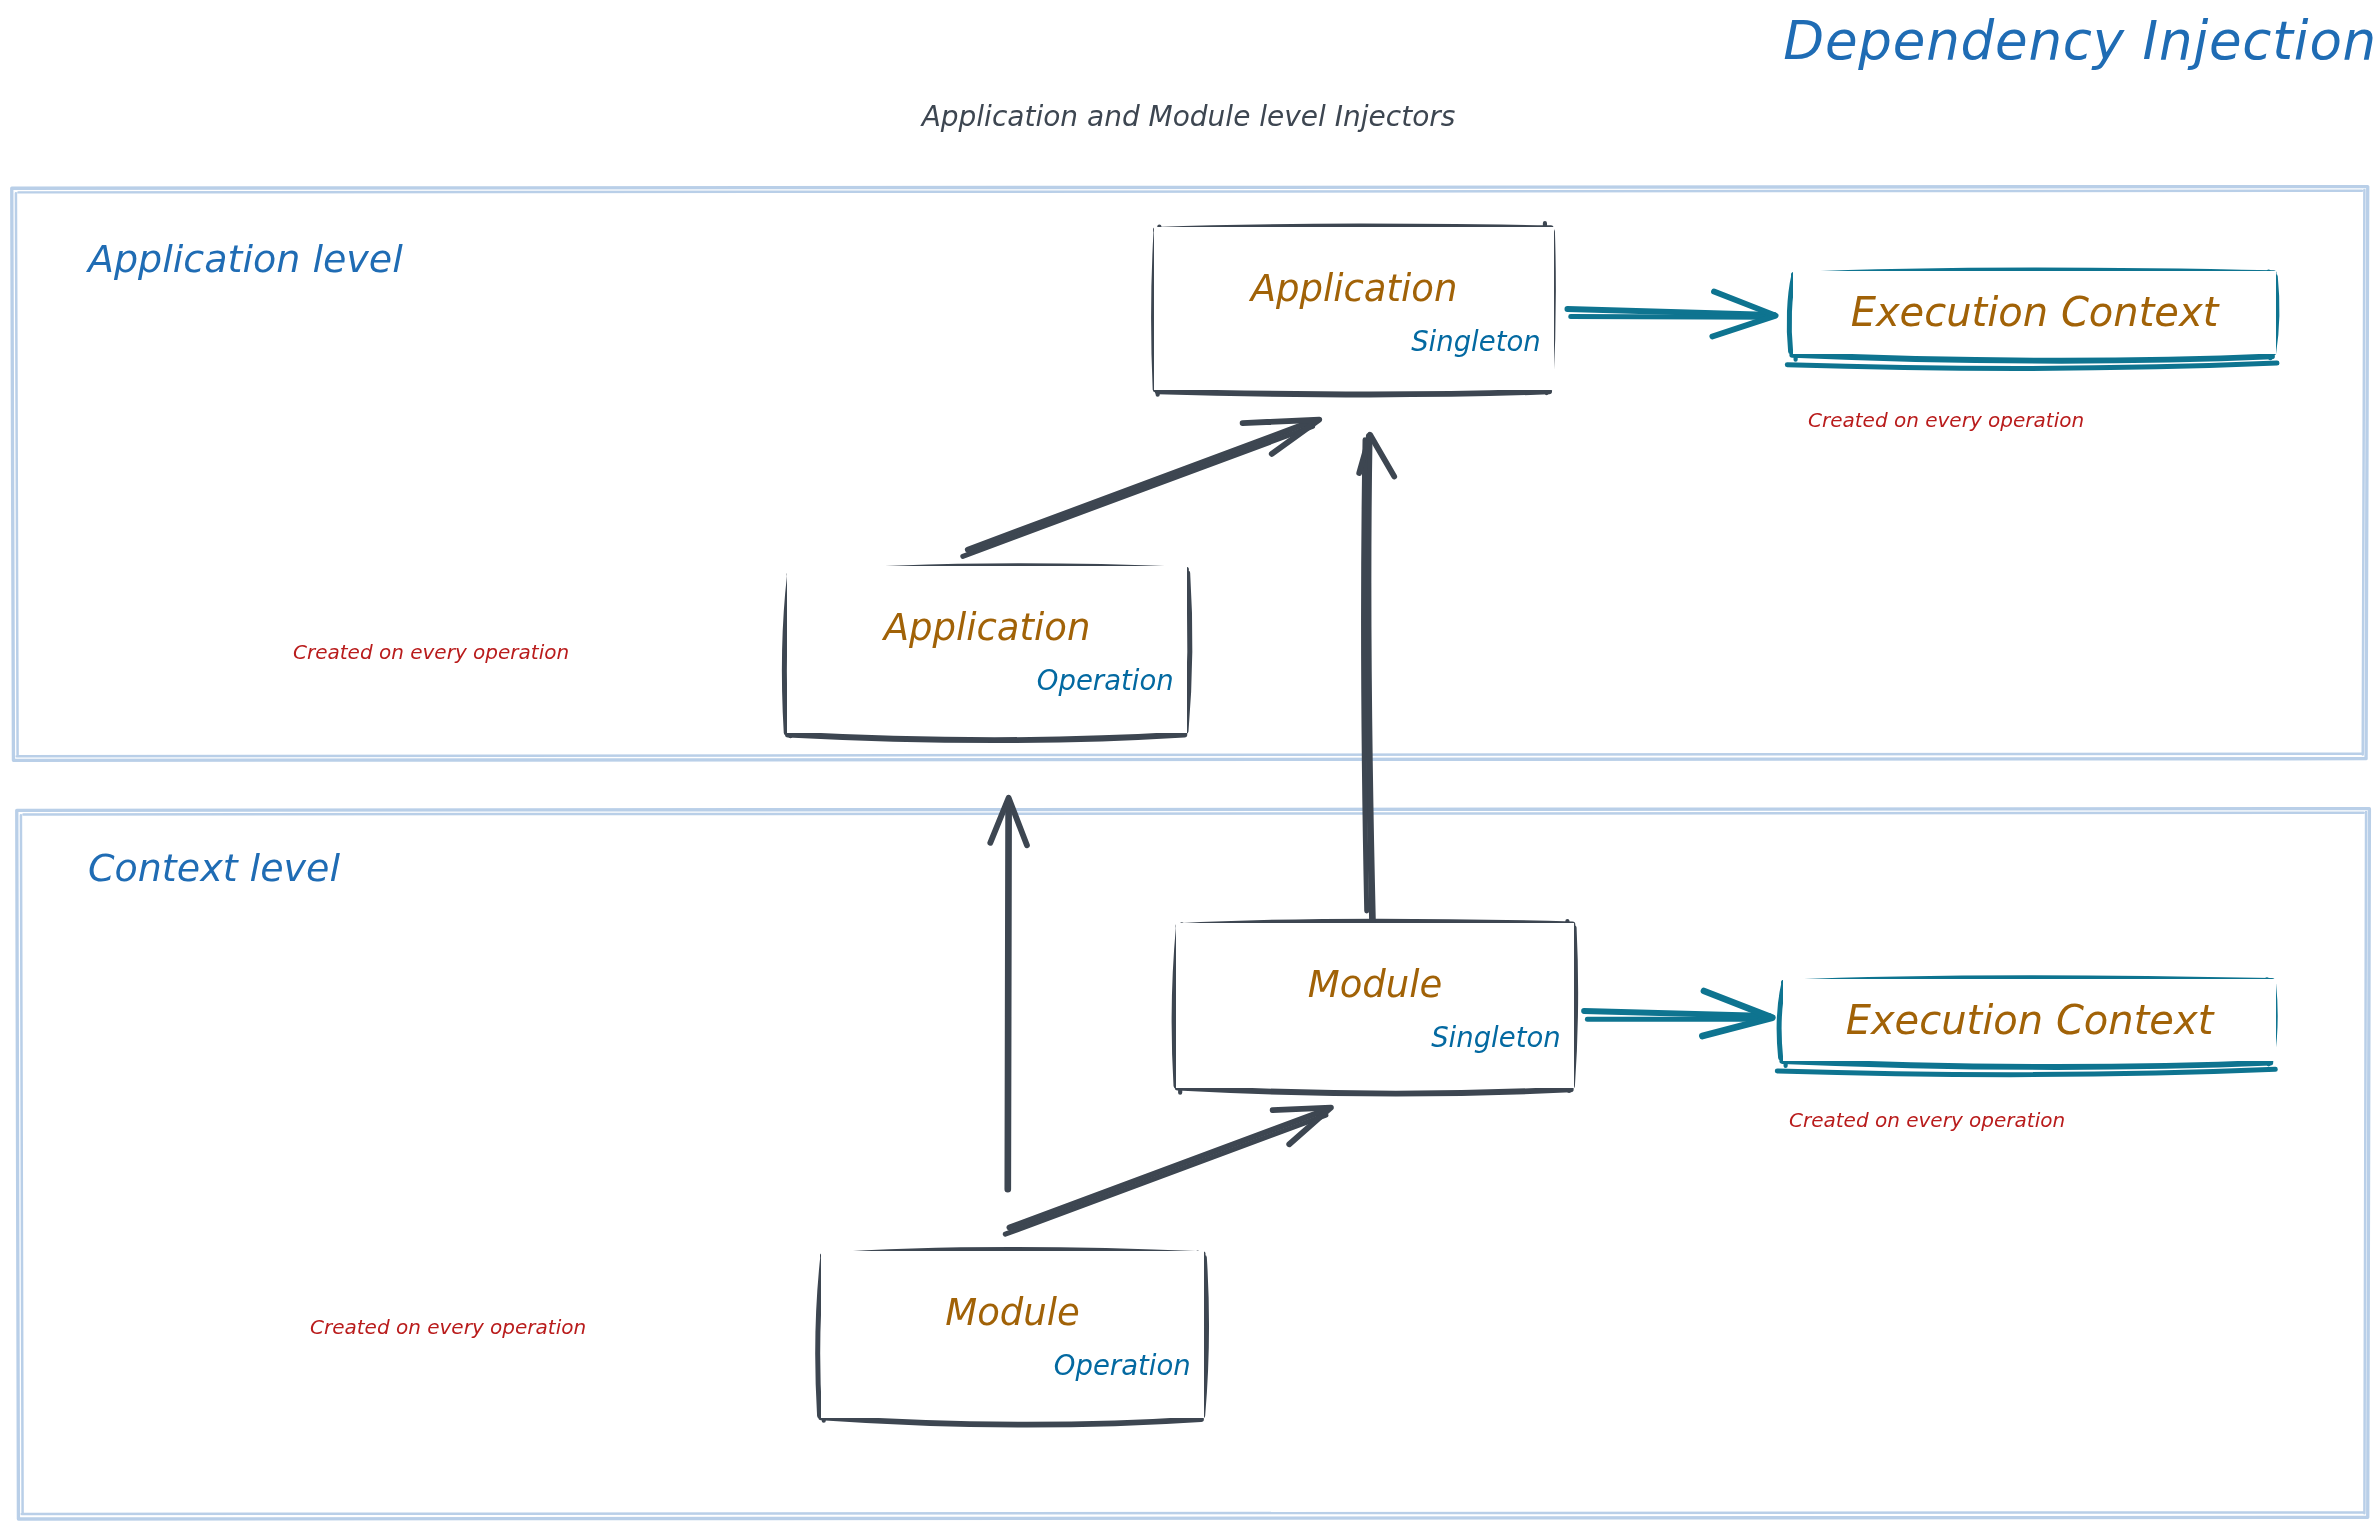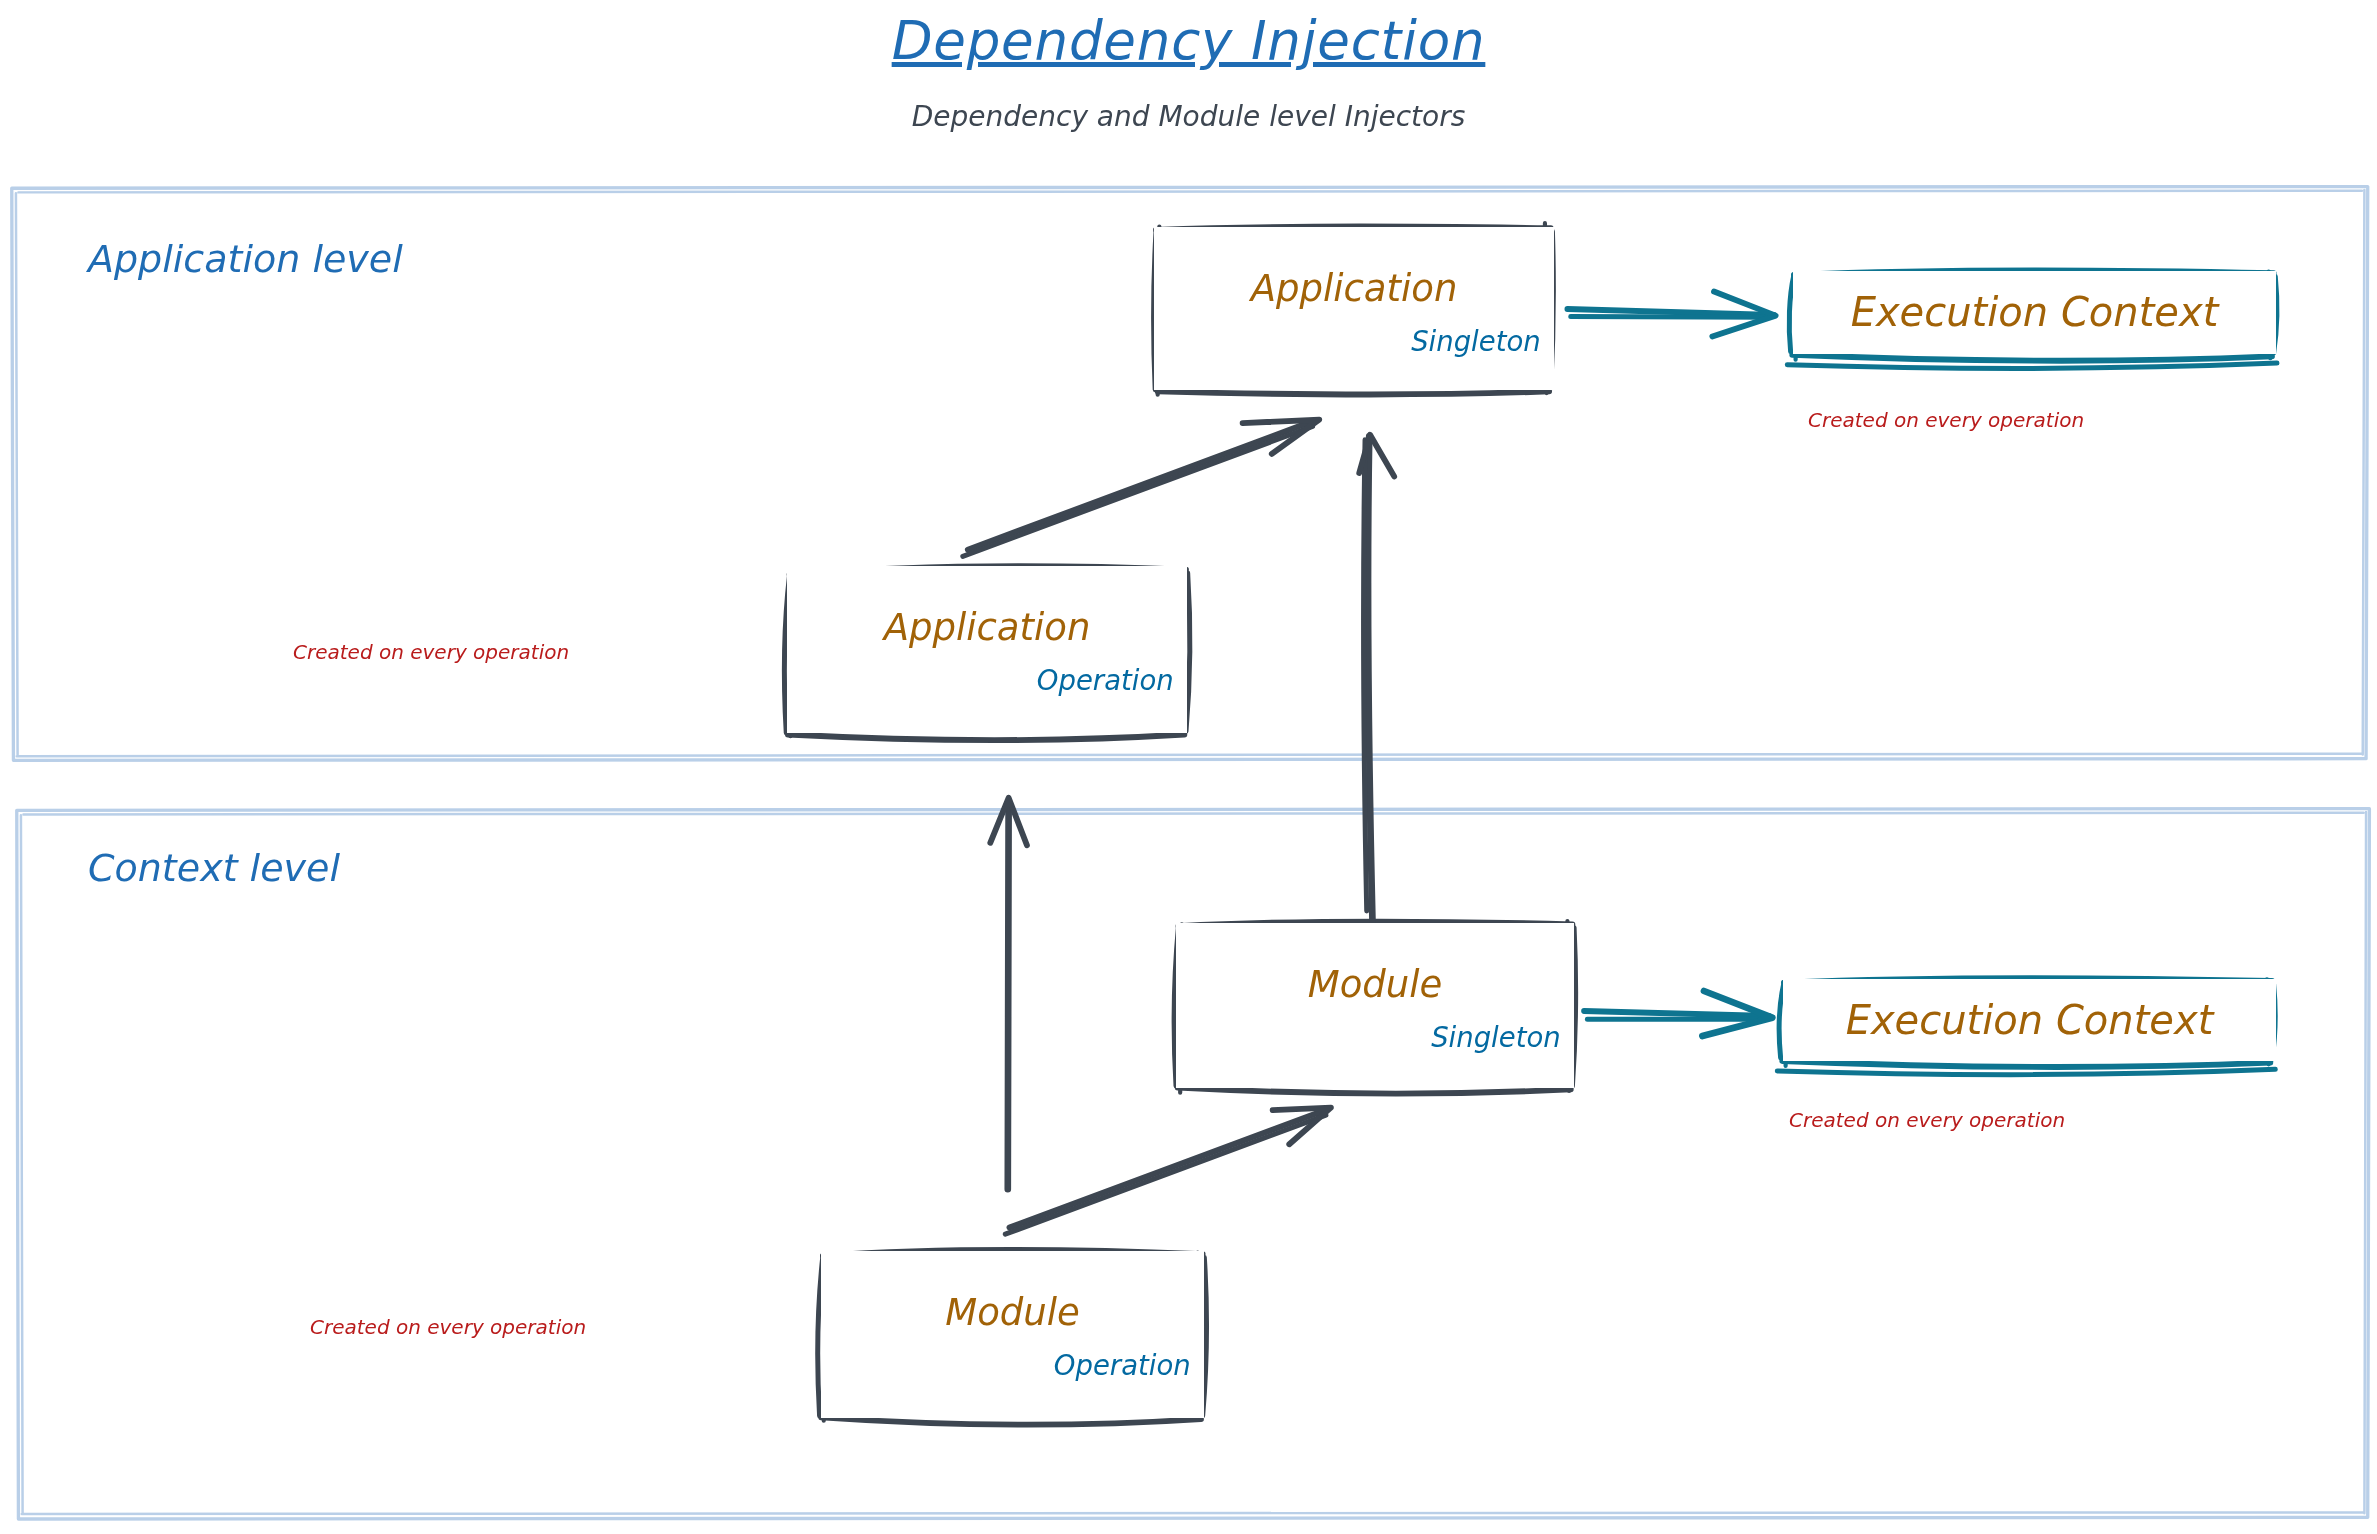--- a/index.html
+++ b/index.html
@@ -31,27 +31,26 @@
   
   .txt {
     position: absolute;
     white-space: nowrap;
     font-family: "DejaVu Sans", sans-serif;
   }
 
   .title {
     left: 0; right: 0;
     top: 10px;
-    text-align: center;
+    text-align: right;
     font-size: 53px;
     font-weight: 400;
     color: #1f6cb4;
     letter-spacing: 0.8px;
     font-style: italic;
-    text-decoration: underline;
   }
 
   .subtitle {
     left: 0; right: 0;
     top: 100px;
     text-align: center;
     font-size: 28px;
     color: #3d4651;
     font-style: italic;
   }
@@ -242,21 +241,21 @@
 
     <g>
       <path class="ink" stroke-width="7" d="M 1212 1474 L 1594 1332"></path>
       <path class="ink" stroke-width="6" d="M 1207 1482 L 1592 1339"></path>
       <path class="ink" stroke-width="7" d="M 1528 1333 L 1598 1330 L 1548 1374"></path>
     </g>
   </svg>
 
   <div class="txt title">Dependency Injection</div>
 
-  <div class="txt subtitle">Dependency and Module level Injectors</div>
+  <div class="txt subtitle">Application and Module level Injectors</div>
 
   <div class="txt panel-label app">Application level</div>
 
   <div class="txt panel-label mod">Context level</div>
 
   <div class="node" id="node-app-singleton">
     <div class="node-title">Application</div>
     <div class="node-scope">Singleton</div>
   </div>
 

